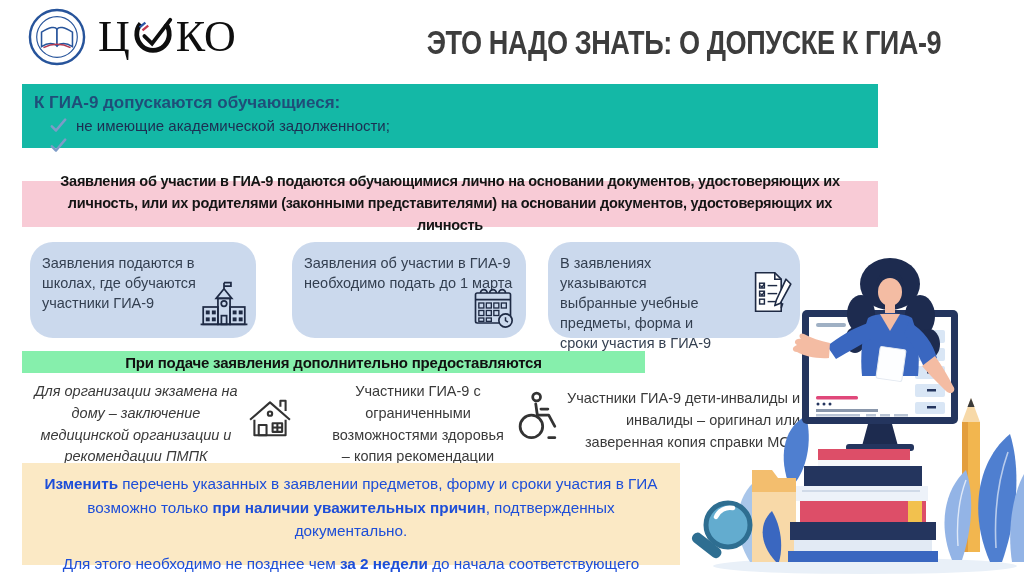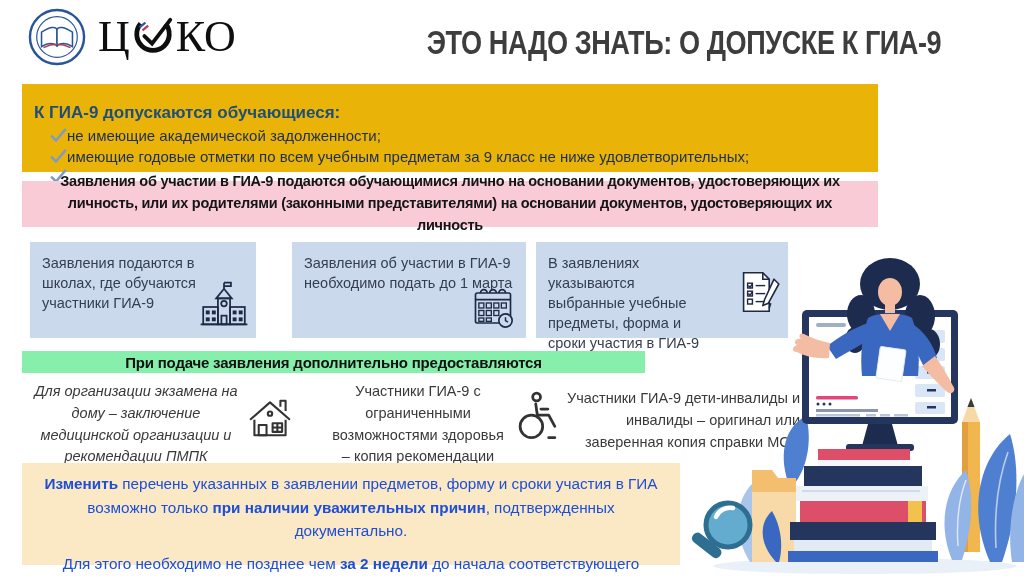--- a/index.html
+++ b/index.html
@@ -9,39 +9,39 @@
   
   .logo{position:absolute;left:28px;top:8px;display:flex;align-items:center;gap:12px;}
   .logotype{display:flex;align-items:center;font-family:"Liberation Serif",serif;
             font-size:44px;color:#0e0e0e;line-height:1;}
   .logotype .glyph{margin:0 1px;}
   .title{position:absolute;left:364px;top:24px;width:640px;margin:0;text-align:center;
          font-size:33px;font-weight:bold;color:#3d3d3d;white-space:nowrap;
          letter-spacing:-0.5px;transform:scaleX(0.82);transform-origin:center;}
 
   
-  .box-admission{position:absolute;left:22px;top:84px;width:856px;height:88px;
-                 background:#eab308;box-sizing:border-box;padding:18px 12px;}
+  .box-admission{position:absolute;left:22px;top:84px;width:856px;height:64px;
+                 background:#14b8a6;box-sizing:border-box;padding:8px 12px;}
   .adm-heading{font-size:17px;font-weight:bold;color:#1f4e79;margin:1px 0 4px;}
-  .adm-item{display:flex;align-items:center;margin:0 0 4px 16px;
+  .adm-item{display:flex;align-items:center;gap:9px;margin:0 0 4px 16px;
             font-size:15px;color:#1c2e52;line-height:17px;}
 
   
   .banner-pink{position:absolute;left:22px;top:181px;width:856px;height:46px;
                background:#f8cbd6;display:flex;align-items:center;justify-content:center;
                text-align:center;font-size:14.5px;font-weight:bold;color:#151515;
                line-height:1.5;padding:9px 14px;box-sizing:border-box;letter-spacing:-0.25px;}
 
   
   .card{position:absolute;top:242px;height:96px;background:#cbd9ed;box-sizing:border-box;
-        padding:11px 12px;font-size:14.5px;color:#333f50;line-height:1.38;}
+        padding:11px 12px;font-size:14.5px;color:#333f50;line-height:1.38;border-radius:23px;}
   .card .icon{position:absolute;}
   #card1{left:30px;width:226px;}
   #card2{left:292px;width:234px;}
-  #card3{left:536px;width:252px;padding-right:76px;}
+  #card3{left:548px;width:252px;padding-right:76px;}
   #card1 .icon{right:6px;bottom:5px;}
   #card2 .icon{right:8px;bottom:5px;}
   #card3 .icon{right:6px;top:26px;}
 
   
   .bar-blue{position:absolute;left:22px;top:351px;width:623px;height:22px;background:#86efac;
             display:flex;align-items:center;justify-content:center;font-size:15px;
             font-weight:bold;color:#111;letter-spacing:-0.2px;}
 
   
@@ -95,26 +95,20 @@
     <div class="adm-item">
       <svg width="17" height="15" viewBox="0 0 20 18">
         <path d="M2 10 L7 15 L18 2" fill="none" stroke="#7d9bc7" stroke-width="3" stroke-linecap="round" stroke-linejoin="round"></path>
         </svg>
       <span>не имеющие академической задолженности;</span>
     </div>
     <div class="adm-item">
       <svg width="17" height="15" viewBox="0 0 20 18">
         <path d="M2 10 L7 15 L18 2" fill="none" stroke="#7d9bc7" stroke-width="3" stroke-linecap="round" stroke-linejoin="round"></path>
         </svg>
-      <span>имеющие годовые отметки по всем учебным предметам за 9 класс не ниже удовлетворительных;</span>
-    </div>
-    <div class="adm-item">
-      <svg width="17" height="15" viewBox="0 0 20 18">
-        <path d="M2 10 L7 15 L18 2" fill="none" stroke="#7d9bc7" stroke-width="3" stroke-linecap="round" stroke-linejoin="round"></path>
-        </svg>
     </div>
   </section>
 
   <section class="banner-pink">Заявления об участии в ГИА-9 подаются обучающимися лично на основании документов, удостоверяющих их личность, или их родителями (законными представителями) на основании документов, удостоверяющих их личность</section>
 
   <section class="card" id="card1">
     <span>Заявления подаются в школах, где обучаются участники ГИА-9</span>
     <svg class="icon" width="52" height="52" viewBox="0 0 60 60">
       <g fill="none" stroke="#1e2a44" stroke-width="2">
         <rect x="6" y="30" width="17" height="20"></rect>

